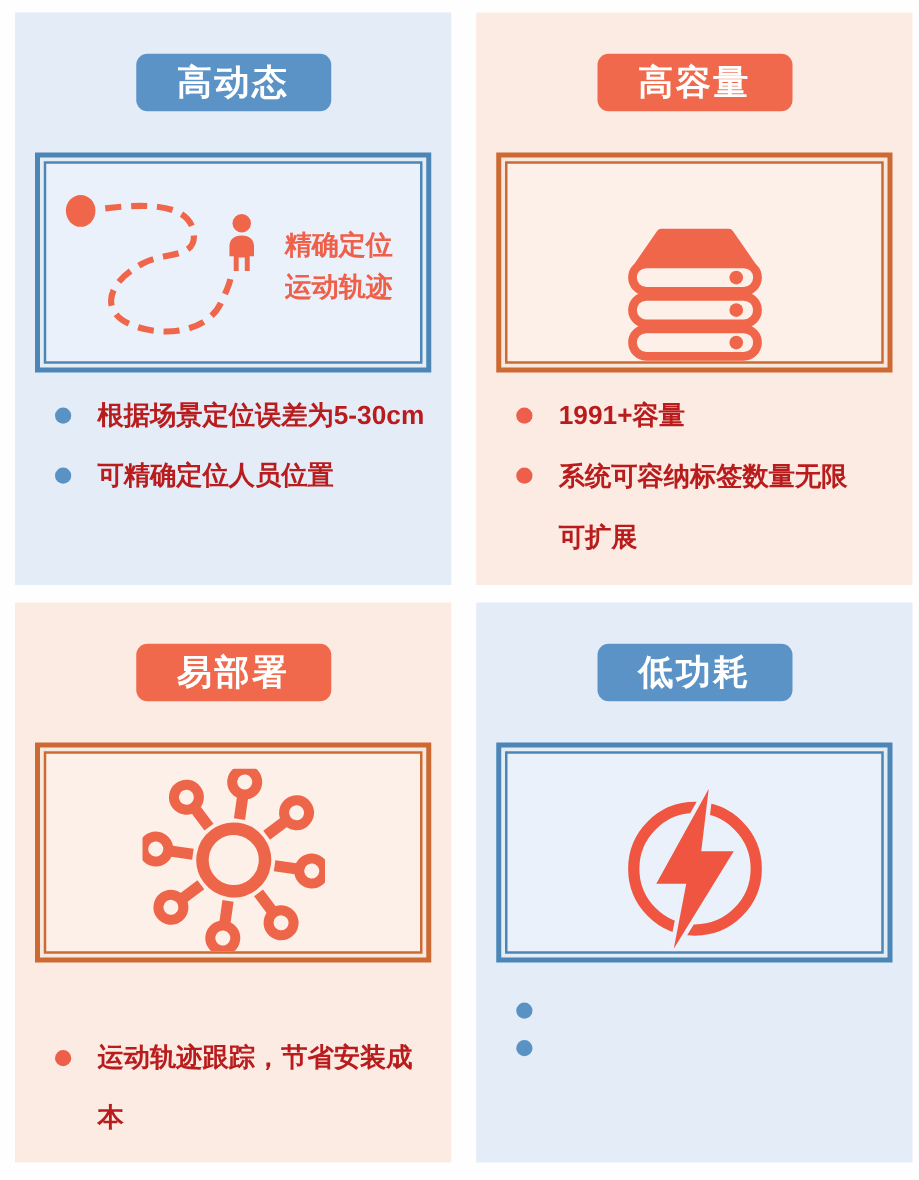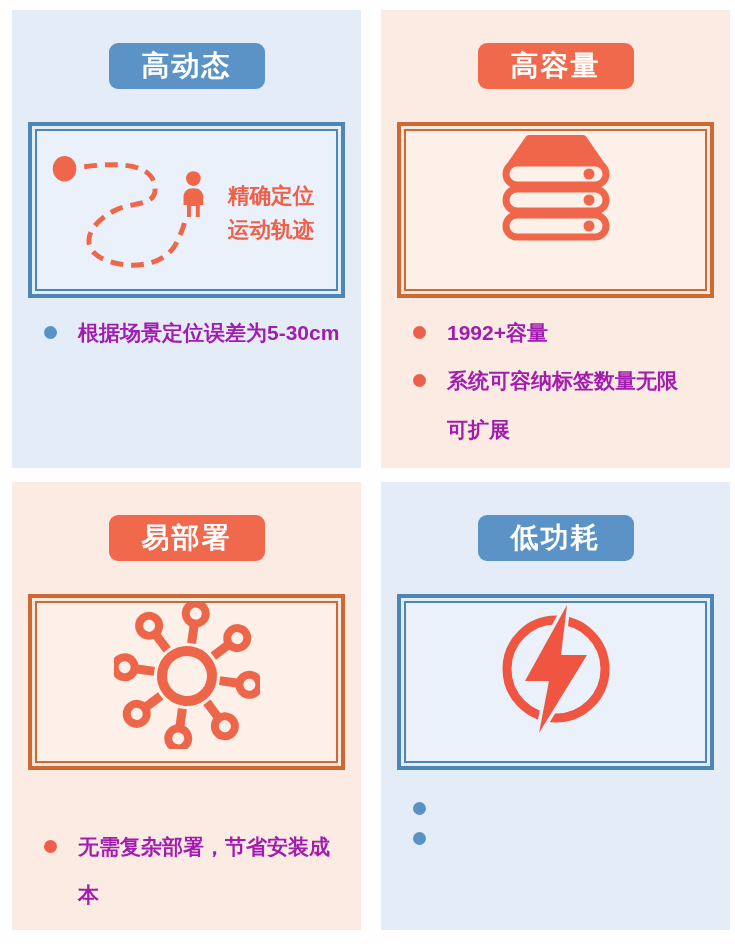--- a/index.html
+++ b/index.html
@@ -49,36 +49,36 @@
   .illus{
     margin:40px 23px 0;
     height:158px;
   }
   .illus-inner{
     height:100%;
     border:2px solid var(--box-border);
     box-shadow:0 0 0 3px rgba(255,255,255,0.85), 0 0 0 7px var(--box-border);
     background:var(--box-fill);
     display:flex;
-    align-items:flex-start;
+    align-items:flex-end;
     justify-content:center;
     overflow:hidden;
   }
   .features{
     list-style:none;
     margin:22px 14px 0 32px;
     padding:0;
   }
   .features li{
     display:flex;
     align-items:flex-start;
     font-size:21px;
     line-height:2.3;
     font-weight:600;
-    color:#a21caf;
+    color:#b91c1c;
   }
   .bullet-dot{
     flex:0 0 13px;
     width:13px;height:13px;
     border-radius:50%;
     background:var(--dot);
     margin-top:17px;
     margin-right:21px;
   }
   .w-narrow{max-width:246px;font-family:Liberation Serif, serif;}
@@ -111,20 +111,24 @@
             <text x="194" y="72" font-size="22" fill="#ef604a">精确定位</text>
             <text x="194" y="106" font-size="22" fill="#ef604a">运动轨迹</text>
           </svg>
         </div>
       </div>
       <ul class="features">
         <li>
           <span class="bullet-dot"></span>
           <span>根据场景定位误差为5-30cm</span>
         </li>
+        <li>
+          <span class="bullet-dot"></span>
+          <span>可精确定位人员位置</span>
+        </li>
       </ul>
     </div>
 
     <div class="panel theme-orange">
       <div class="badge">高容量</div>
       <div class="illus">
         <div class="illus-inner">
           <svg width="122" height="110" viewBox="0 0 122 110">
             <path d="M34 8 L88 8 L106 34 L16 34 Z" fill="#ef664a" stroke="#ef664a" stroke-width="8" stroke-linejoin="round"></path>
             <rect x="11" y="32" width="100" height="22" rx="11" fill="#fdf0e8" stroke="#ef664a" stroke-width="7"></rect>
@@ -132,21 +136,21 @@
             <rect x="11" y="84" width="100" height="22" rx="11" fill="#fdf0e8" stroke="#ef664a" stroke-width="7"></rect>
             <circle cx="94" cy="43" r="5.5" fill="#ef664a"></circle>
             <circle cx="94" cy="69" r="5.5" fill="#ef664a"></circle>
             <circle cx="94" cy="95" r="5.5" fill="#ef664a"></circle>
           </svg>
         </div>
       </div>
       <ul class="features">
         <li>
           <span class="bullet-dot"></span>
-          <span>1992+容量</span>
+          <span>1991+容量</span>
         </li>
         <li>
           <span class="bullet-dot"></span>
           <span class="w-narrow">系统可容纳标签数量无限可扩展</span>
         </li>
       </ul>
     </div>
 
     <div class="panel theme-orange">
       <div class="badge">易部署</div>
@@ -175,21 +179,21 @@
                 <circle cx="28.5" cy="117.5" r="10"></circle>
                 <circle cx="117.5" cy="28.5" r="10"></circle>
               </g>
             </g>
           </svg>
         </div>
       </div>
       <ul class="features features-late">
         <li>
           <span class="bullet-dot"></span>
-          <span>无需复杂部署，节省安装成本</span>
+          <span>运动轨迹跟踪，节省安装成本</span>
         </li>
       </ul>
     </div>
 
     <div class="panel theme-blue">
       <div class="badge">低功耗</div>
       <div class="illus">
         <div class="illus-inner">
           <svg width="126" height="132" viewBox="0 0 126 132">
             <circle cx="63" cy="66" r="49" fill="none" stroke="#ef5540" stroke-width="9"></circle>

